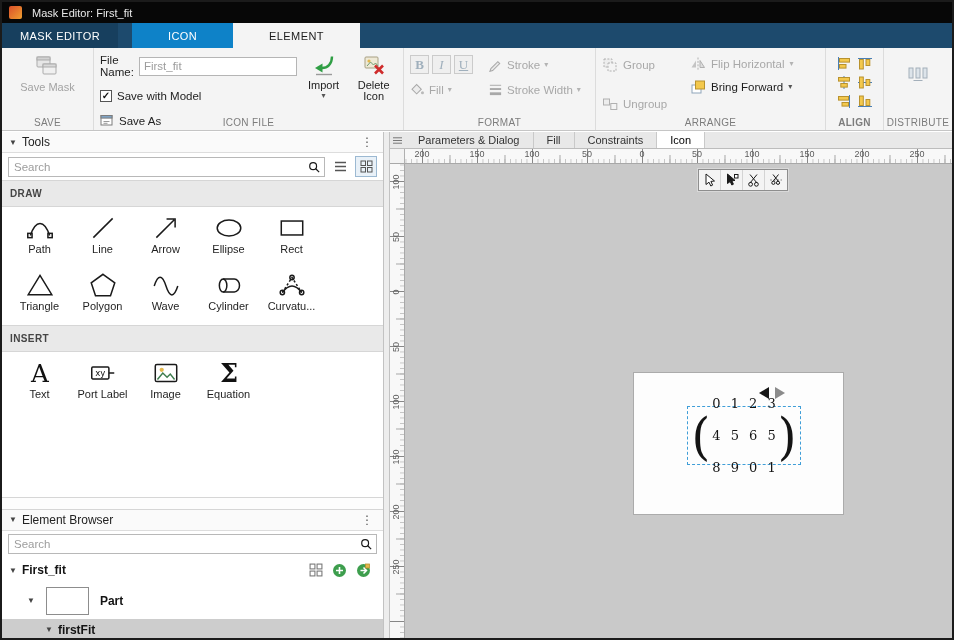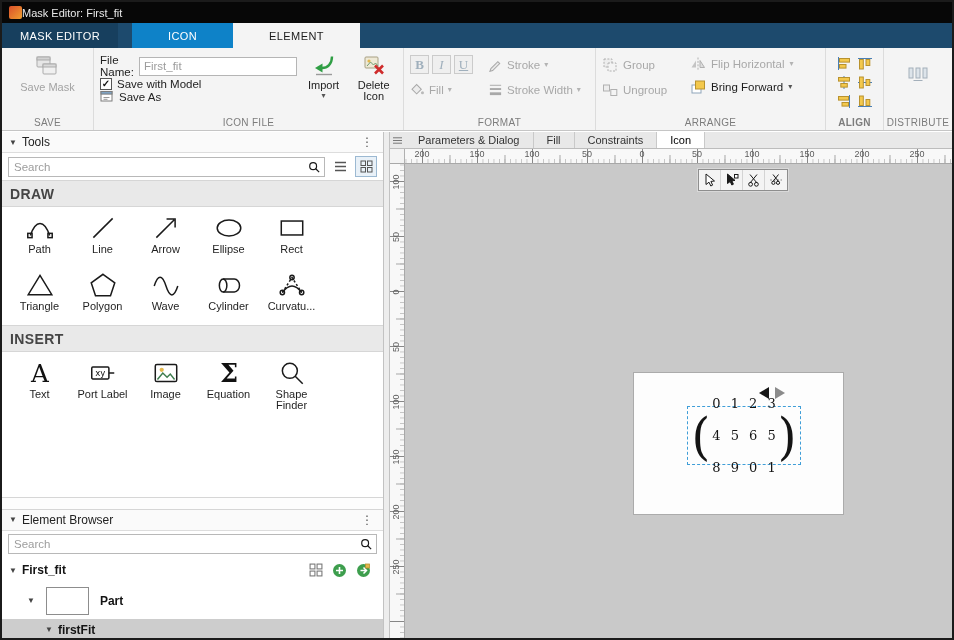--- a/index.html
+++ b/index.html
@@ -1,53 +1,53 @@
 <!DOCTYPE html>
 <html><head>
 <meta charset="utf-8">
 <style>
   * { box-sizing: border-box; margin: 0; padding: 0; }
   html,body { width:954px; height:640px; font-family:"Liberation Sans",sans-serif; }
   .window { position:absolute; inset:0; width:954px; height:640px; border:2px solid #1b1b1b; background:#fff; overflow:hidden; }
 
   
-  .titlebar { height:21px; background:#070707; color:#e9e9e9; font-size:11px; display:flex; align-items:center; gap:0; padding:0 7px; }
+  .titlebar { height:21px; background:#070707; color:#e9e9e9; font-size:11px; display:flex; align-items:center; gap:10px; padding:0 7px; }
   .app-logo { width:13px; height:13px; background:linear-gradient(135deg,#d94f2a,#f0a030); border-radius:2px; }
 
   
   .tabstrip { height:25px; background:#1d4a6d; display:flex; align-items:stretch; color:#fff; font-size:11px; letter-spacing:.4px; }
   .app-menu { display:flex; align-items:center; padding:0 18px; background:#173f5e; cursor:default; }
   .ts-gap { width:14px; }
   .ctx-tab { display:flex; align-items:center; padding:0 36px; background:#0e82c8; }
   .active-tab { display:flex; align-items:center; padding:0 36px; background:#f4f4f4; color:#1b1b1b; }
 
   
   .ribbon { height:83px; background:#f4f4f4; border-bottom:1px solid #c5c5c5; display:flex; }
   .rsec { position:relative; border-right:1px solid #dcdcdc; }
   .rsec-label { position:absolute; bottom:2px; left:0; right:0; text-align:center; font-size:10px; color:#7c7c7c; letter-spacing:.3px; }
   .rbody { padding:4px 6px 16px; height:100%; display:flex; }
   .sec-save { width:92px; } .sec-iconfile { width:310px; } .sec-format { width:192px; }
   .sec-arrange { width:230px; } .sec-align { width:58px;font-weight:bold; } .sec-distribute { flex:1; border-right:none; }
   .bigbtn { display:flex; flex-direction:column; align-items:center; gap:2px; font-size:11px; color:#222; padding-top:1px; }
   .bigbtn.disabled { color:#a3a3a3; }
   .caret { font-size:8px; color:#555; line-height:6px; }
   .caret.dim { color:#b3b3b3; }
-  .if-col { flex:1; display:flex; flex-direction:column; gap:0; padding-top:2px; font-size:11.5px; color:#222; }
+  .if-col { flex:1; display:flex; flex-direction:column; gap:12px; padding-top:2px; font-size:11.5px; color:#222; }
   .if-row { display:flex; align-items:center; gap:5px; }
   .filename-input { flex:1; max-width:158px; height:19px; border:1px solid #b5b5b5; font-size:11.5px; padding:0 4px; color:#333; outline:none; background:#fff; }
   .filename-input::placeholder { color:#9d9d9d; }
   .checkbox { width:12px; height:12px; border:1px solid #555; background:#fff; font-size:10px; line-height:10px; text-align:center; color:#111; font-weight:bold; }
   .fmt-col { display:flex; flex-direction:column; gap:8px; padding-top:3px; }
   .fmt-row { display:flex; align-items:center; gap:10px; }
   .biu { display:flex; gap:3px; width:68px; }
   .bx { width:19px; height:19px; border:1px solid #cbcbcb; background:#efefef; color:#9fafbc; display:flex; align-items:center; justify-content:center; font-family:"Liberation Serif",serif; font-size:13px; }
   .bx.b { font-weight:bold; } .bx.i { font-style:italic; } .bx.u { text-decoration:underline; }
   .fmt-item { display:flex; align-items:center; gap:4px; font-size:11.5px; color:#a8a8a8; }
   .fmt-item.w64 { width:68px; }
-  .ar-col1 { width:88px; display:flex; flex-direction:column; gap:9px; padding-top:5px; }
+  .ar-col1 { width:88px; display:flex; flex-direction:column; gap:23px; padding-top:5px; }
   .ar-col2 { display:flex; flex-direction:column; gap:7px; padding-top:4px; }
   .ar-item { display:flex; align-items:center; gap:5px; font-size:11.5px; color:#a8a8a8; }
   .ar-item.enabled { color:#1d1d1d; }
   .align-grid { display:grid; grid-template-columns:repeat(2,18px); gap:3px; margin:3px auto 0; align-content:start; }
   .al-btn { width:18px; height:16px; display:flex; align-items:center; justify-content:center; }
   .dist-body { align-items:flex-start; justify-content:center; }
 
   
   .main { position:absolute; top:130px; left:0; right:0; bottom:0; display:flex; }
   .left-panel { width:382px; background:#fff; border-right:1px solid #c2c2c2; display:flex; flex-direction:column; }
@@ -56,21 +56,21 @@
   .panel-hdr { height:21px; min-height:21px; background:#fafafa; border-bottom:1px solid #ddd; display:flex; align-items:center; gap:5px; padding:0 7px; font-size:12px; color:#222; }
   .twisty { font-size:8px; color:#444; }
   .kebab { margin-left:auto; color:#555; font-size:12px; line-height:12px; padding:0 3px; }
   .search-row { display:flex; align-items:center; gap:4px; padding:3px 6px; min-height:27px; }
   .search-box { flex:1; height:20px; border:1px solid #b8b8b8; background:#fff; display:flex; align-items:center; }
   .search-box input { flex:1; border:none; outline:none; font-size:11.5px; padding:0 5px; color:#333; min-width:0; }
   .search-box input::placeholder { color:#9d9d9d; }
   .sicon { padding:0 4px; display:flex; }
   .view-btn { width:22px; height:21px; display:flex; align-items:center; justify-content:center; border:1px solid transparent; background:transparent; }
   .view-btn.sel { border-color:#9cb9d2; background:#e9f1f8; }
-  .band { height:27px; min-height:17px; background:#e9e9e9; border-top:1px solid #d6d6d6; border-bottom:1px solid #d6d6d6; display:flex; align-items:center; padding:0 8px; font-size:14px; font-weight:bold; color:#454545; letter-spacing:.4px; }
+  .band { height:27px; min-height:17px; background:#e9e9e9; border-top:1px solid #d6d6d6; border-bottom:1px solid #d6d6d6; display:flex; align-items:center; padding:0 8px; font-size:10px; font-weight:bold; color:#454545; letter-spacing:.4px; }
   .tool-grid { display:flex; flex-wrap:wrap; padding:3px 2px 1px 6px; }
   .tool { width:63px; height:57px; display:flex; flex-direction:column; align-items:center; font-size:11px; color:#1f1f1f; text-align:center; }
   .tool svg { width:30px; height:30px; margin:3px 0 1px; }
   .tool .lbl { line-height:11px; }
   .mini-strip { height:13px; min-height:13px; border-top:1px solid #d6d6d6; border-bottom:1px solid #d6d6d6; background:#fdfdfd; }
   .gap-sm { min-height:14px; flex:1; }
 
   .tree { flex:1; font-size:12px; color:#141414; overflow:hidden; }
   .trow { display:flex; align-items:center; font-weight:bold; }
   .trow.root { height:25px; padding-left:7px; gap:5px; }
@@ -528,27 +528,20 @@
               <path d="M6 20 l5 -6 4 4 3 -3 4 5" stroke="#3f7d4f" fill="none" stroke-width="1.4"></path>
             </svg>
           <span class="lbl">Image</span>
         </div>
         <div class="tool">
           <svg viewBox="0 0 28 28">
               <text x="14" y="22.5" font-size="24" font-weight="bold" font-family="DejaVu Serif,serif" text-anchor="middle" fill="#111">Σ</text>
             </svg>
           <span class="lbl">Equation</span>
         </div>
-        <div class="tool">
-          <svg viewBox="0 0 28 28">
-              <circle cx="12" cy="12" r="7" class="oi"></circle>
-              <path d="M17 17 L24 24" class="oi" stroke-width="2.2"></path>
-            </svg>
-          <span class="lbl">Shape Finder</span>
-        </div>
       </div>
 
       <div class="gap-sm"></div>
       <div class="mini-strip"></div>
 
       <div class="panel-hdr">
         <span class="twisty">▼</span>
         <span>Element Browser</span>
         <span class="kebab">⋮</span>
       </div>

